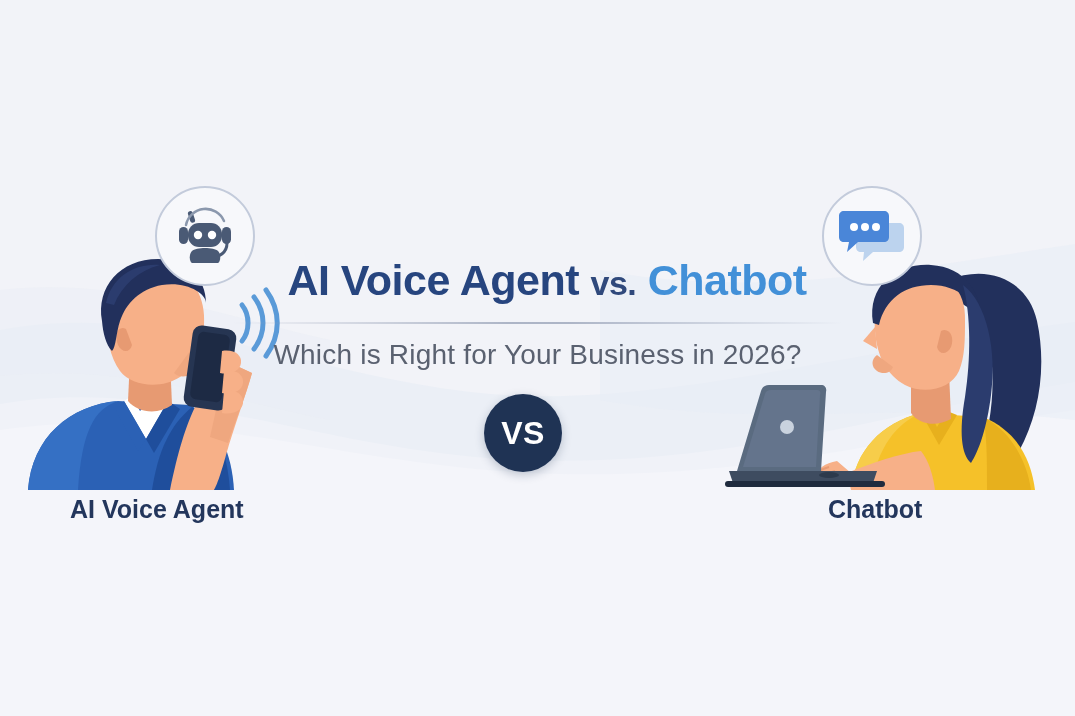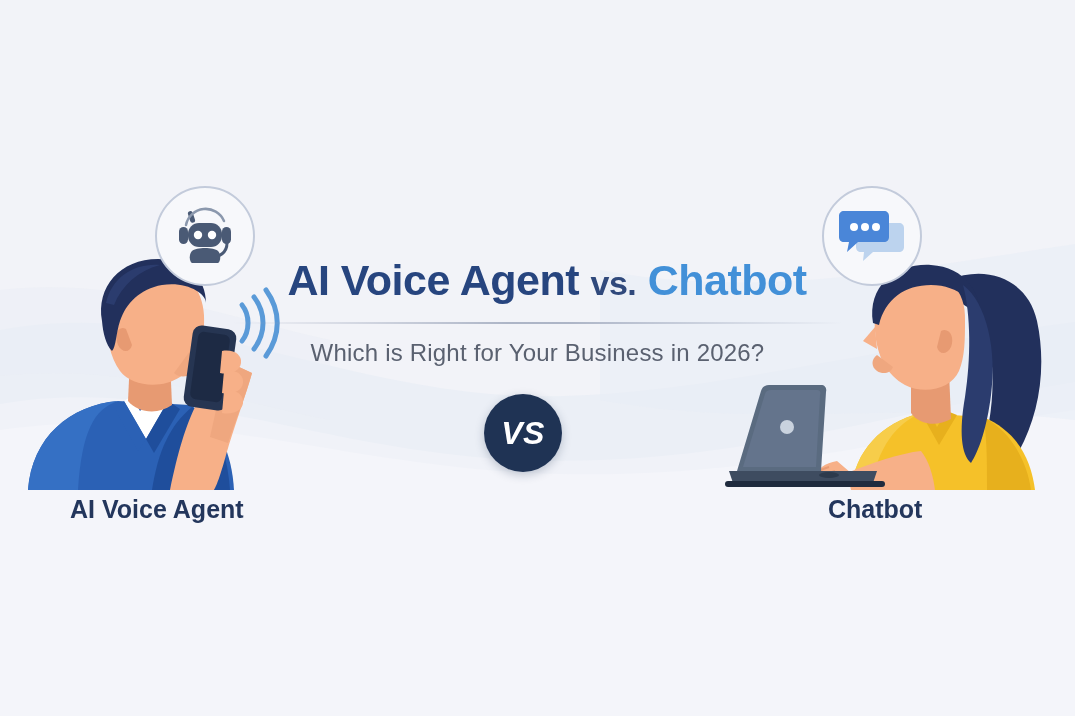--- a/index.html
+++ b/index.html
@@ -53,42 +53,41 @@
     left:50%; transform:translateX(-50%);
     top:322px;
     width:610px; height:2px;
     background:linear-gradient(90deg, rgba(190,198,214,0) 0%, rgba(150,160,182,.75) 45%, rgba(150,160,182,.75) 55%, rgba(190,198,214,0) 100%);
   }
 
   #subtitle {
     position:absolute;
     left:0; right:0; top:339px;
     text-align:center;
-    font-size:24px;
+    font-size:28px;
     color:#5a6170;
     font-weight:400;
     letter-spacing:.2px;
   }
 
   
   #vs-badge {
     position:absolute;
     left:484px; top:394px;
     width:78px; height:78px;
     border-radius:50%;
     background:#1f3354;
     display:flex; align-items:center; justify-content:center;
     box-shadow:0 3px 10px rgba(30,50,85,.25);
   }
   #vs-badge span {
     color:#ffffff;
     font-size:32px;
     font-weight:700;
     letter-spacing:.5px;
-    font-style:italic;
   }
 
   
   .side-label {
     position:absolute;
     font-size:25px;
     font-weight:700;
     color:#23365c;
     white-space:nowrap;
   }

